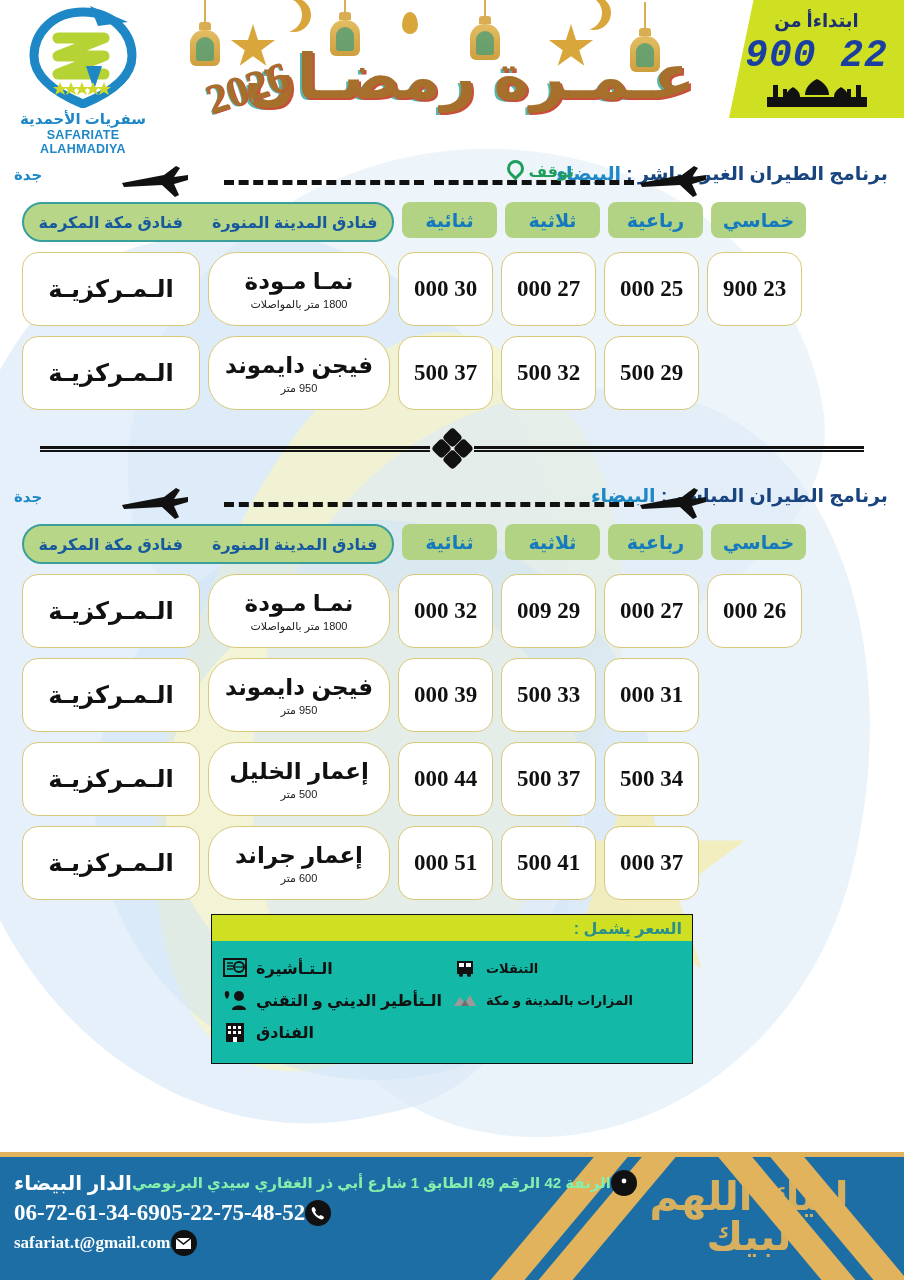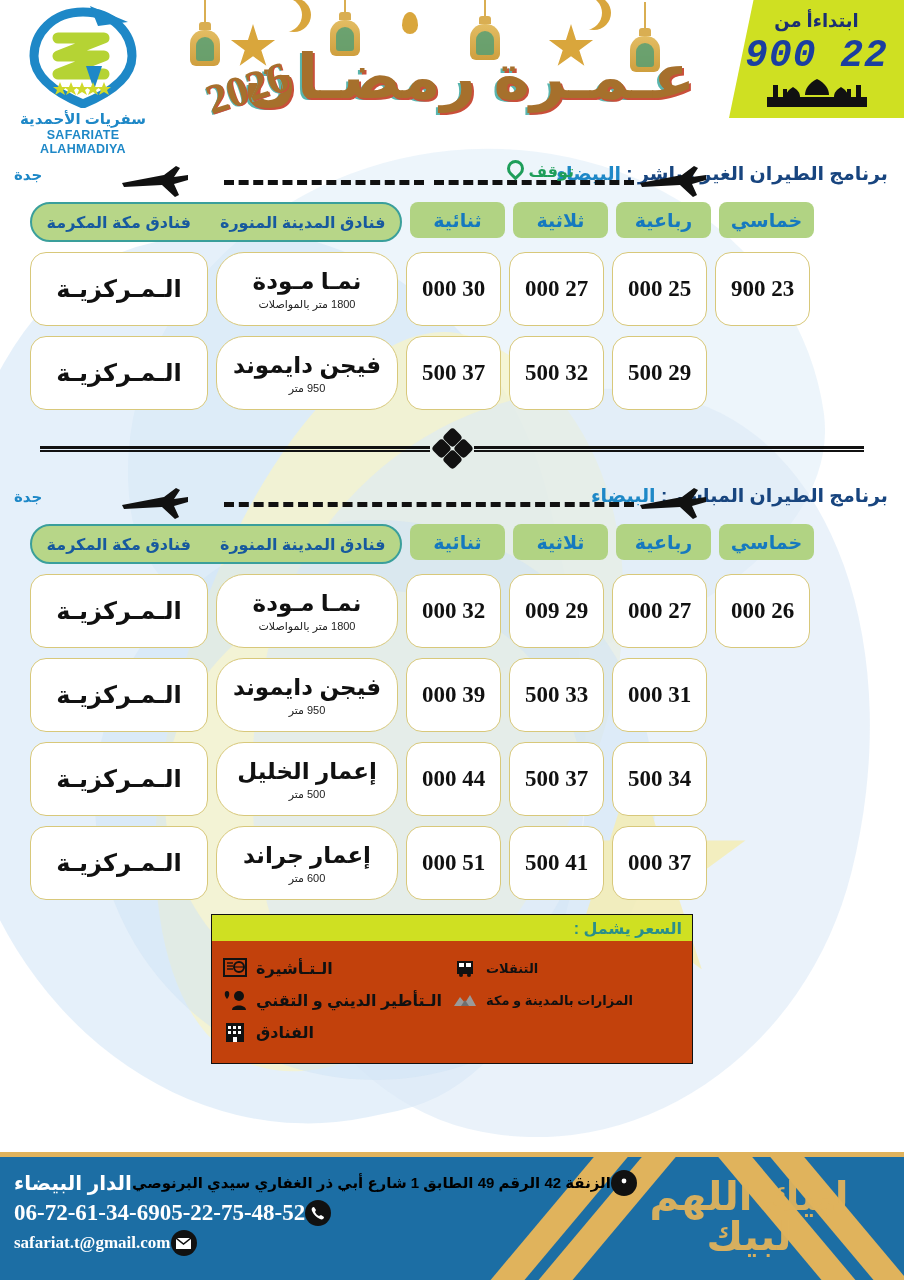--- a/index.html
+++ b/index.html
@@ -74,21 +74,21 @@
   .fl-title{position:absolute;right:16px;top:4px;font-size:19px;font-weight:bold;color:#18457f;}
   .fl-title .city{color:#1e88c7;}
   .fl-plane{position:absolute;top:6px;}
   .fl-dash{position:absolute;top:22px;height:0;border-top:5px dashed #111;}
   .fl-stop{position:absolute;top:2px;font-size:16px;font-weight:bold;color:#1e9e5a;}
   .pin{display:inline-block;width:11px;height:11px;border-radius:50% 50% 50% 0;
        transform:rotate(-45deg);border:3px solid #1e9e5a;}
   .fl-dest{position:absolute;top:8px;left:14px;font-size:15px;font-weight:bold;color:#1e88c7;}
 
   
-  .tbl{position:relative;padding:0 30px;}
+  .tbl{position:relative;padding:0 22px;}
   .row{display:flex;flex-direction:row-reverse;justify-content:flex-start;align-items:stretch;gap:8px;}
   .hdr-row{margin-bottom:6px;}
   .cell{border-radius:14px;display:flex;flex-direction:column;align-items:center;justify-content:center;
       text-align:center;box-sizing:border-box;}
   .h-hotels{flex:0 0 368px;height:36px;background:#b7d688;border:2px solid #3a9f9b;border-radius:20px;
       color:#17599e;font-size:16px;font-weight:bold;display:flex;flex-direction:row-reverse;
       align-items:center;justify-content:space-around;}
   .h-pill{flex:0 0 95px;height:36px;background:#b1d383;border-radius:8px;color:#1579bf;
       font-size:19px;font-weight:bold;display:flex;align-items:center;justify-content:center;}
   .c-city{flex:0 0 178px;height:74px;background:#fff;border:1.5px solid #d8c87a;border-radius:16px;
@@ -103,39 +103,39 @@
 
   
   .divider{position:relative;height:48px;margin:14px 0 4px;}
   .divider .ln{position:absolute;top:22px;height:0;border-top:3px solid #111;border-bottom:2px solid #111;
       height:6px;box-sizing:border-box;}
   .divider .dia{position:absolute;left:50%;top:8px;transform:translateX(-50%);width:34px;height:34px;}
   .divider .dia span{position:absolute;width:15px;height:15px;background:#111;border-radius:4px;
       transform:rotate(45deg);}
 
   
-  .includes{position:relative;margin:14px auto 0;width:480px;border:1px solid #111;background:#c2410c;}
+  .includes{position:relative;margin:14px auto 0;width:480px;border:1px solid #111;background:#14b8a6;}
   .inc-head{background:#cfe022;height:26px;display:flex;align-items:center;justify-content:flex-start;
       padding:0 10px;font-size:16px;font-weight:bold;color:#2b8f8a;}
   .inc-body{display:flex;flex-direction:row-reverse;padding:8px 10px 12px;}
   .inc-col{flex:1;}
   .inc-item{display:flex;flex-direction:row-reverse;align-items:center;gap:8px;margin:6px 0;}
   .inc-item .txt{font-size:16px;font-weight:bold;color:#111;}
   .inc-item .txt.sm{font-size:13px;font-weight:bold;}
   .ic{width:26px;height:26px;display:inline-block;position:relative;flex:0 0 26px;}
 
   
   .footer{position:absolute;left:0;bottom:0;width:904px;height:128px;background:#1c6ea4;overflow:hidden;}
   .f-stripe{position:absolute;background:#e0b35c;}
   .f-callig{position:absolute;right:40px;top:24px;width:230px;height:96px;color:#e0b35c;
       font-size:40px;font-weight:bold;text-align:center;line-height:1;opacity:.95;}
   .f-info{position:absolute;left:0;top:14px;width:640px;text-align:left;padding-left:14px;}
   .f-line{display:flex;flex-direction:row-reverse;align-items:center;justify-content:flex-start;
       color:#fff;margin:4px 0;}
-  .f-addr{font-size:15px;font-weight:bold;color:#000000;}
+  .f-addr{font-size:15px;font-weight:bold;color:#86efac;}
   .f-city{font-size:20px;font-weight:bold;color:#fff;}
   .f-phone{font-size:23px;font-weight:bold;color:#fff;font-family:"Liberation Serif",serif;}
   .f-mail{font-size:17px;font-weight:bold;color:#fff;font-family:"Liberation Serif",serif;}
   .badge-ic{width:26px;height:26px;border-radius:50%;background:#111;display:inline-flex;
       align-items:center;justify-content:center;color:#fff;font-size:14px;flex:0 0 26px;}
 </style>
 </head>
 <body>
 
 <div class="bg-wm">

